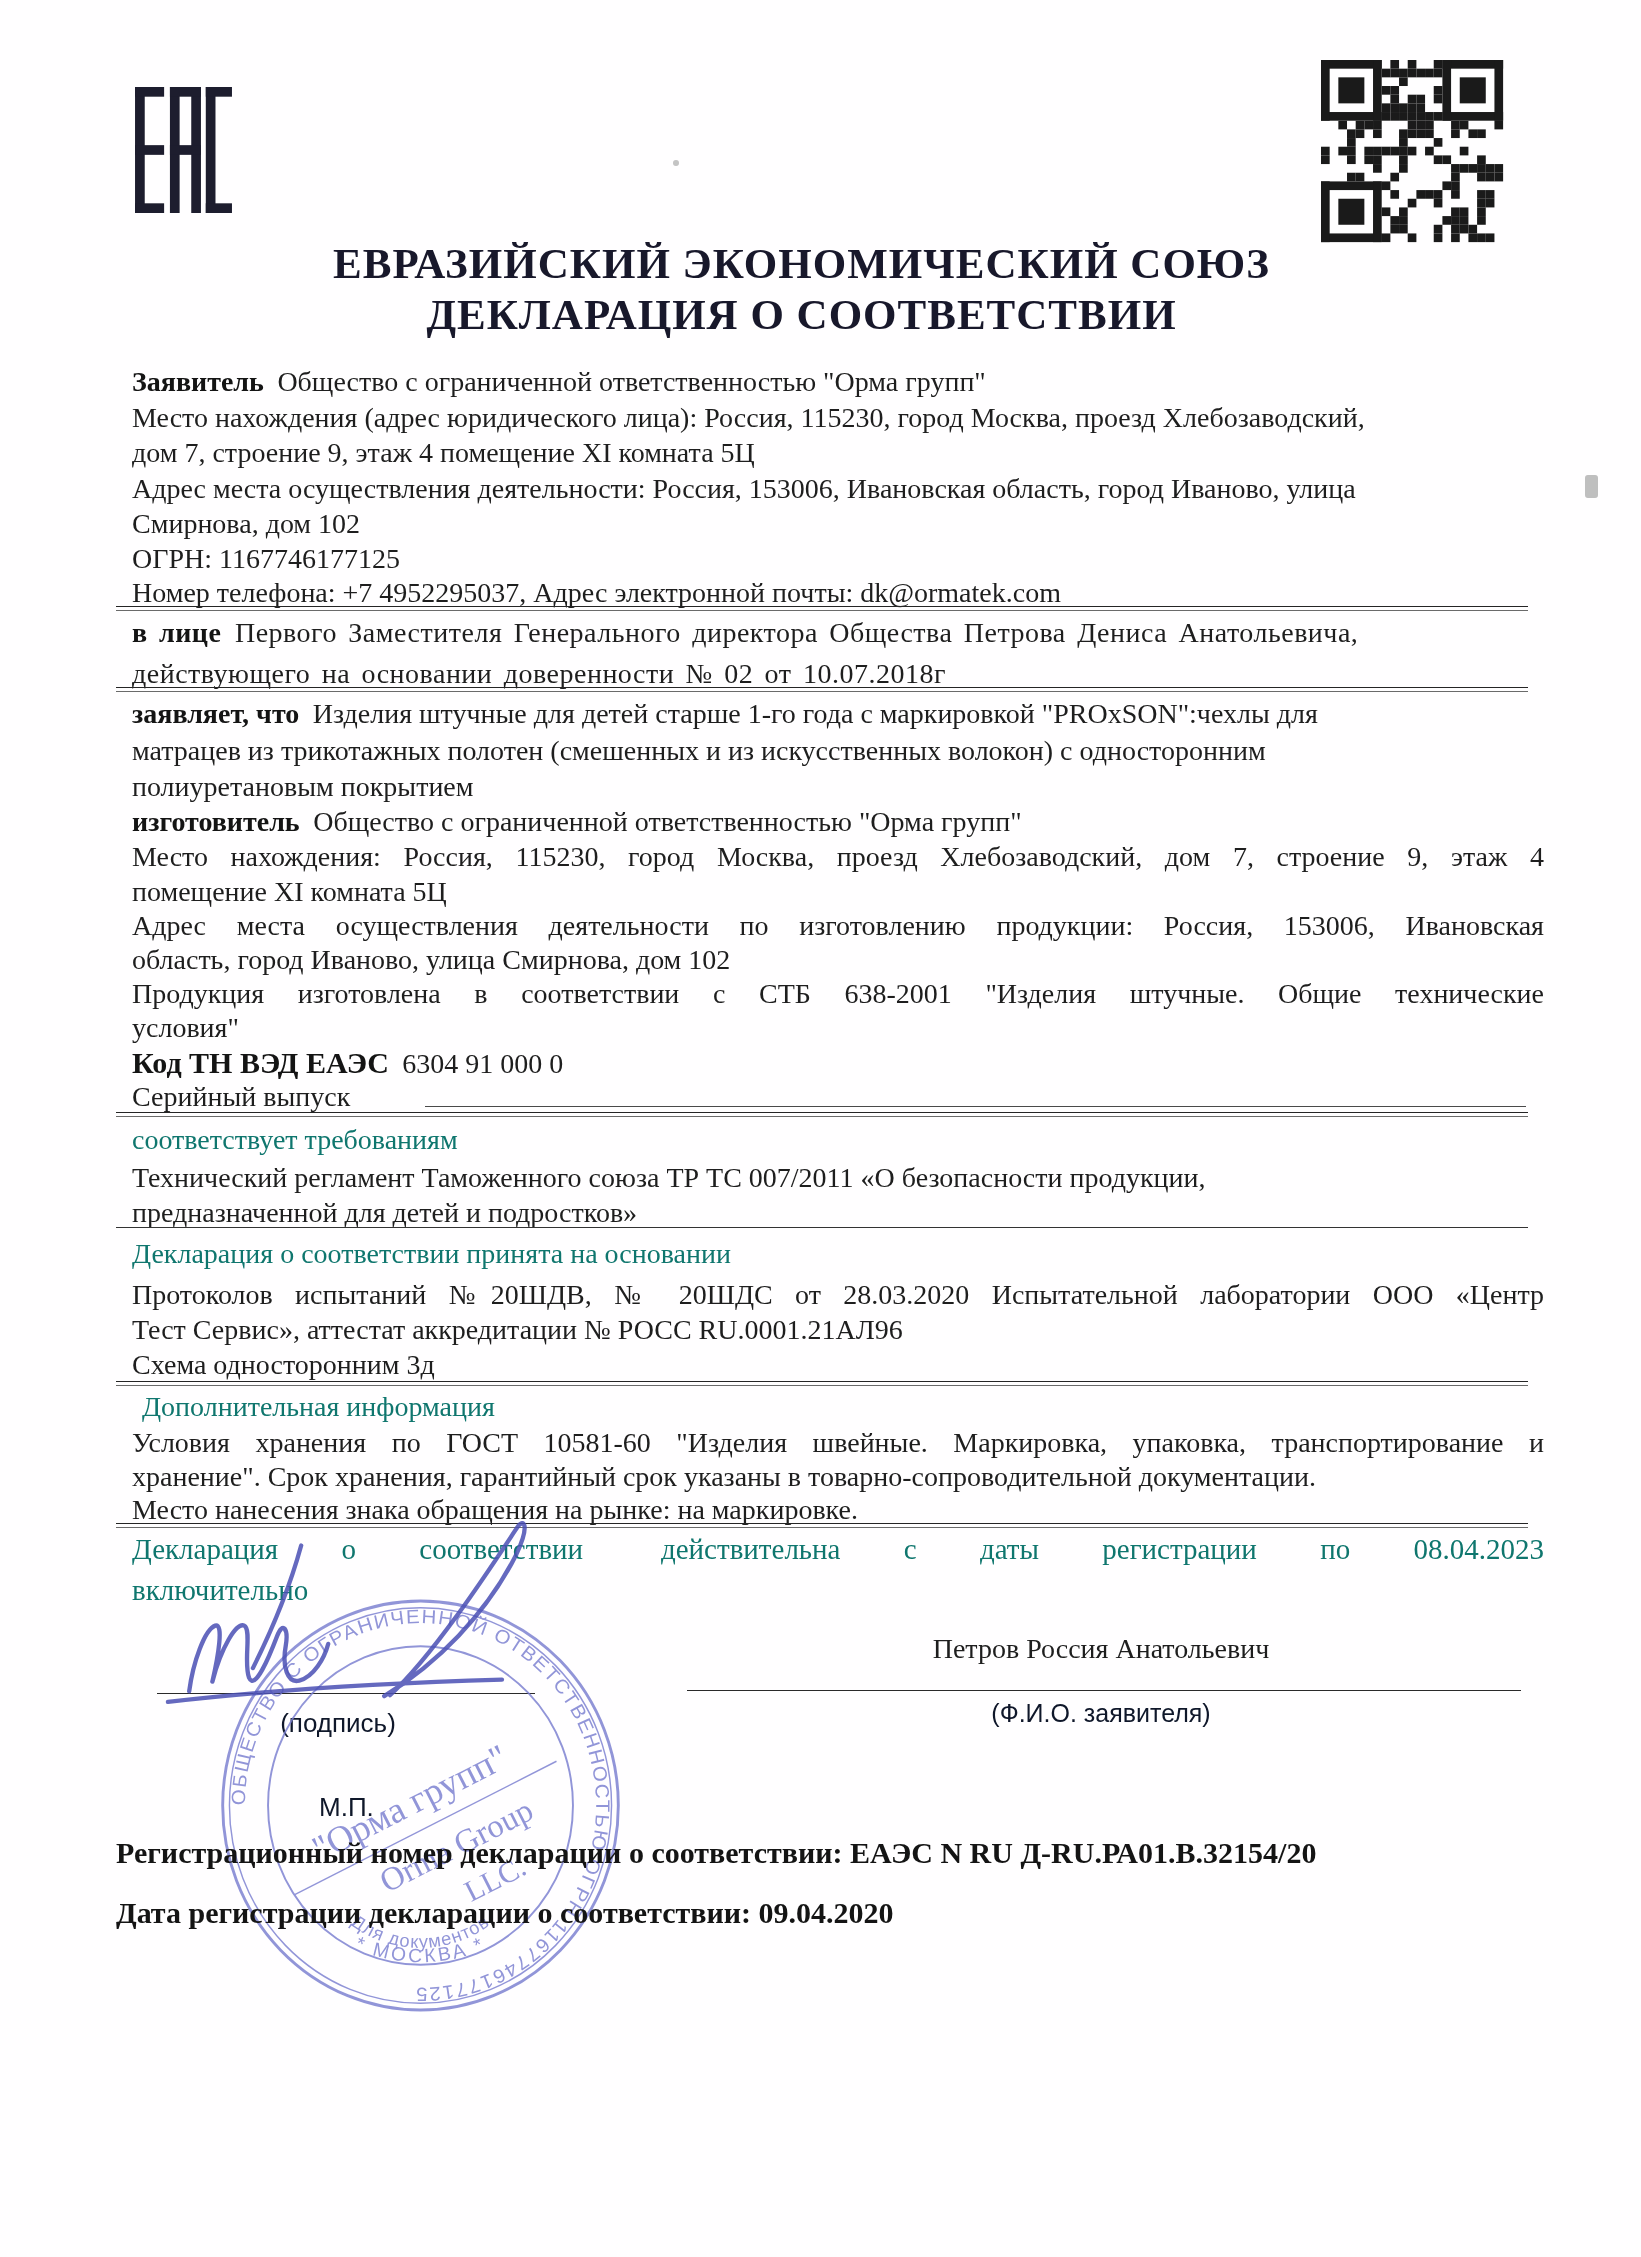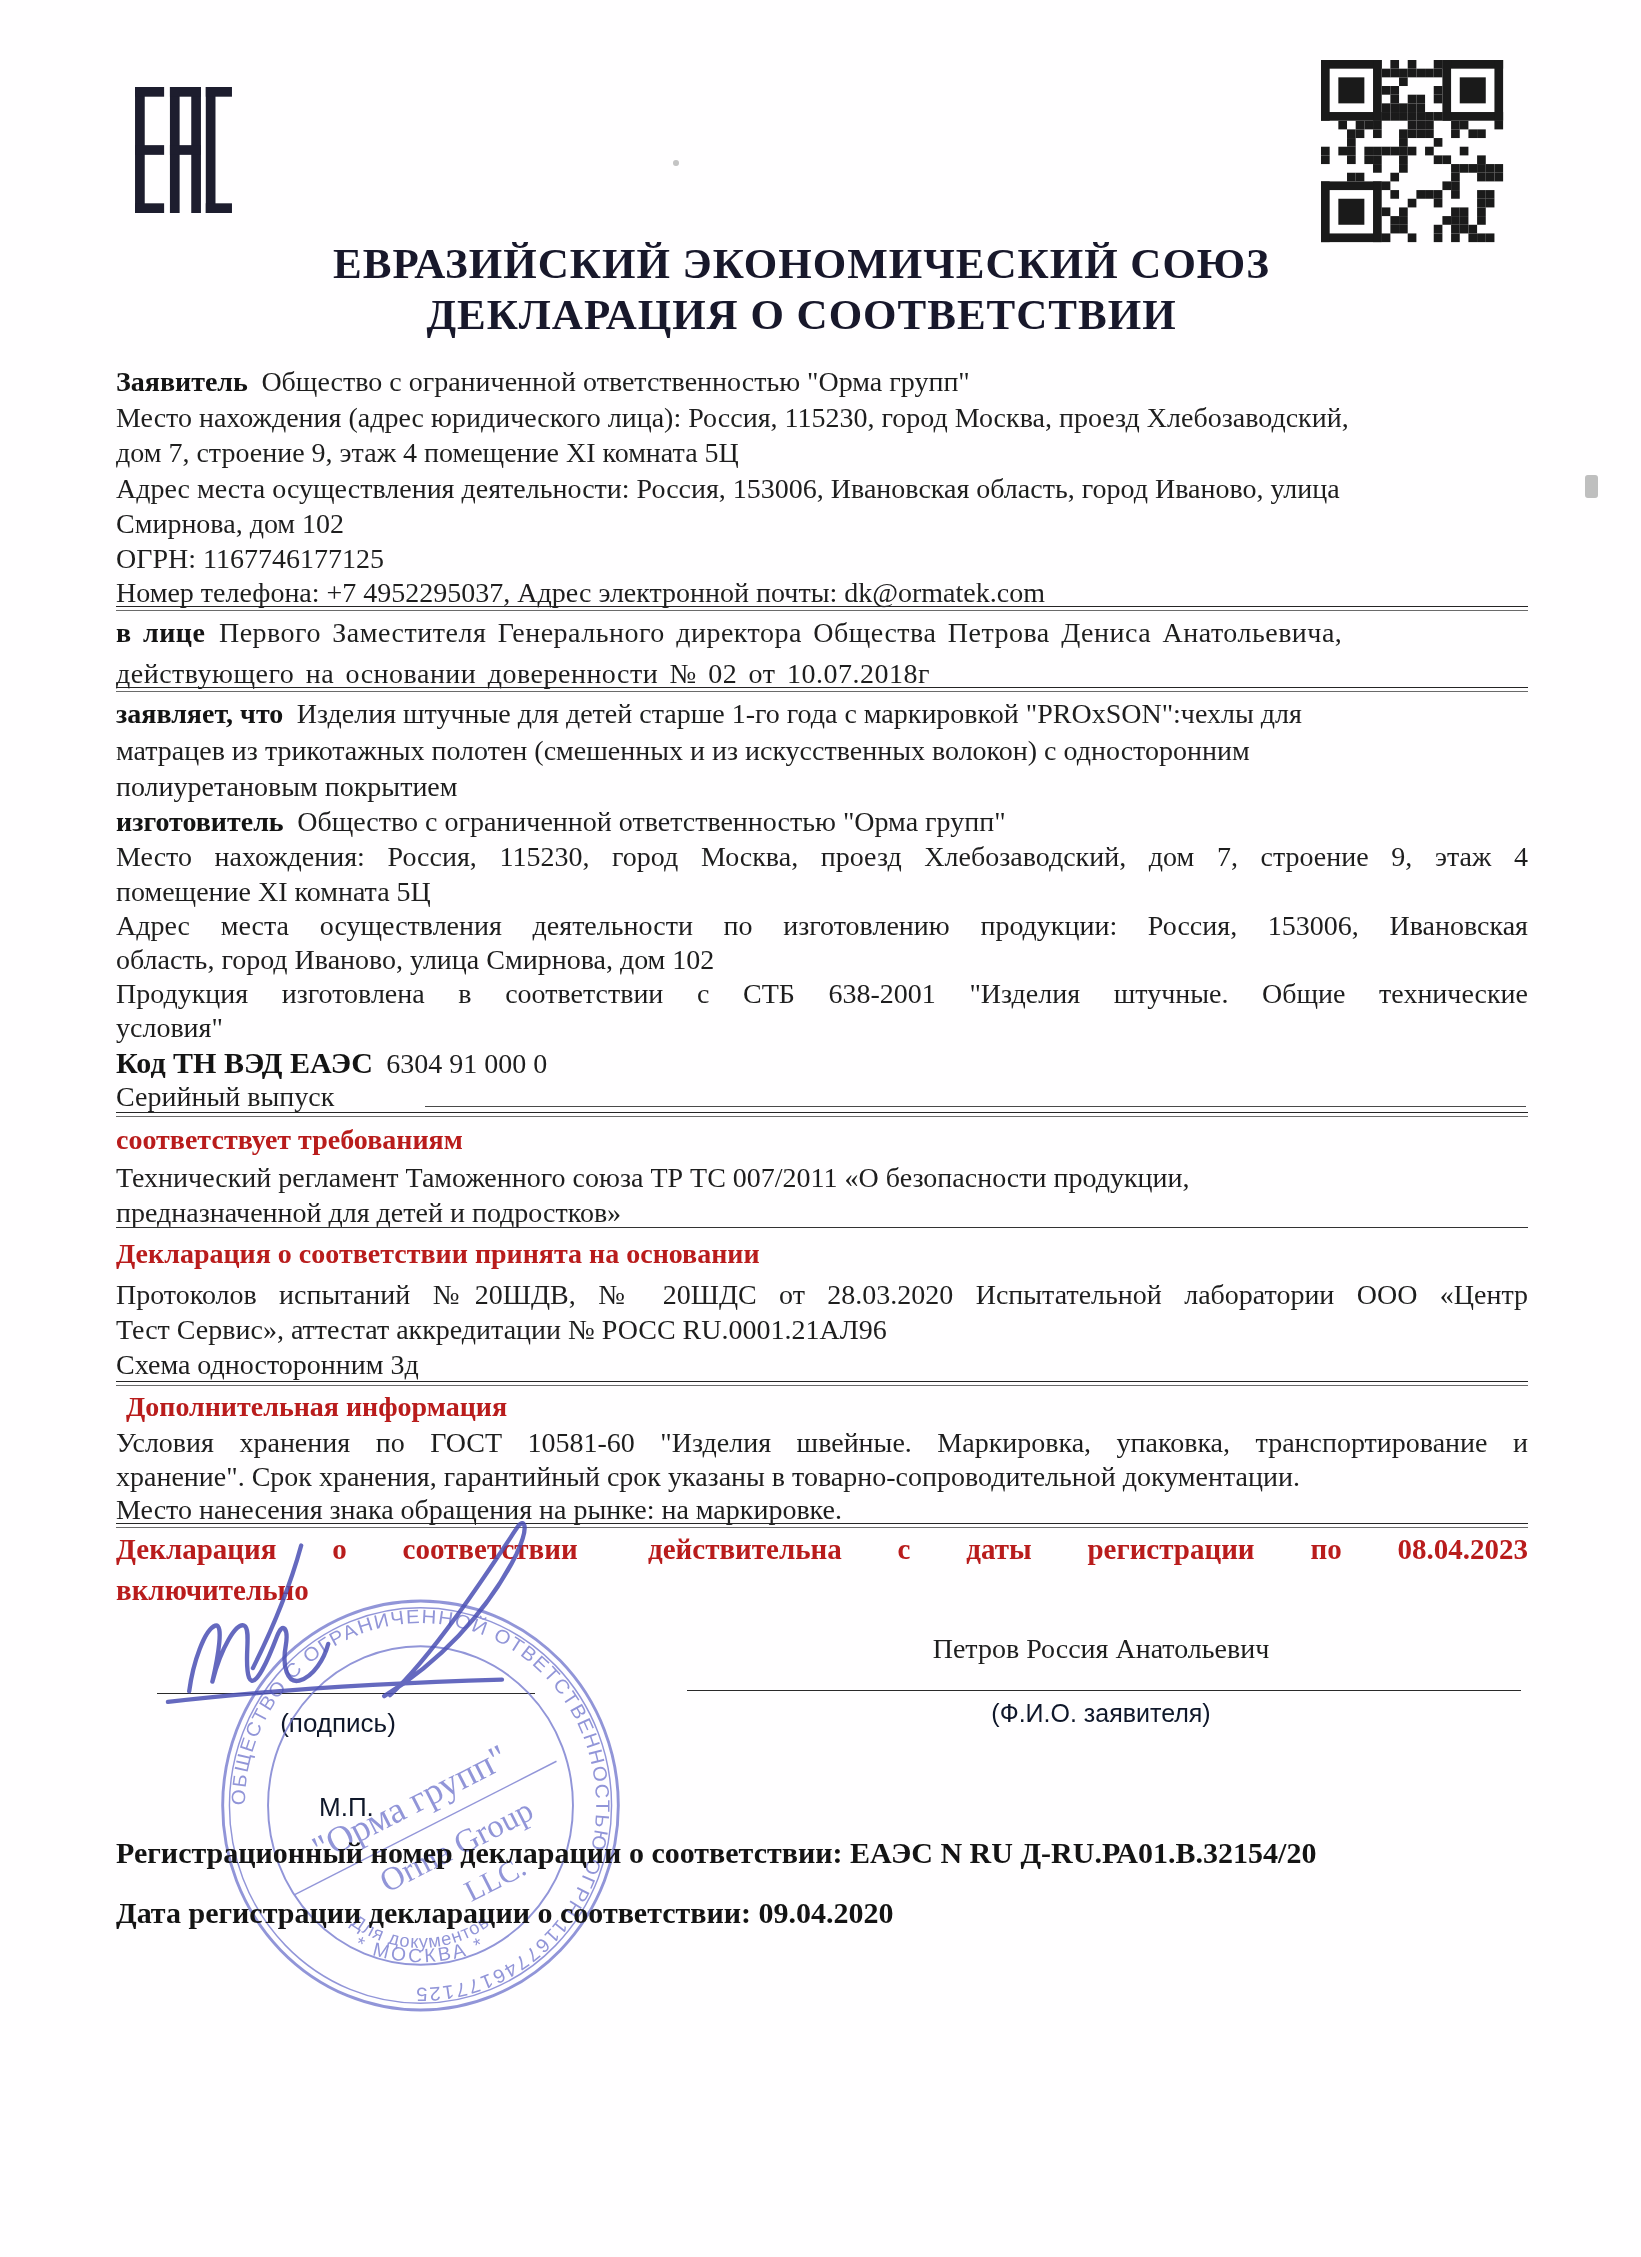--- a/index.html
+++ b/index.html
@@ -1,23 +1,23 @@
 <!DOCTYPE html>
 <html><head>
 <meta charset="utf-8">
 <style>
   html,body{margin:0;padding:0;background:#e9e9e9;}
   .page{position:relative;width:1641px;height:2257px;background:#fffeff;overflow:hidden;
         font-family:"Liberation Serif","DejaVu Serif",serif;color:#222;}
   .title{position:absolute;left:58px;width:1487px;text-align:center;font-weight:bold;
          font-size:43px;letter-spacing:1px;color:#18182b;white-space:nowrap;}
-  .ln{position:absolute;left:116px;width:1412px;font-size:28px;line-height:33px;
+  .ln{position:absolute;left:132px;width:1412px;font-size:28px;line-height:33px;
       color:#1e1e1e;white-space:nowrap;}
   .j{white-space:normal;text-align:justify;text-align-last:justify;}
-  .b{font-weight:bold;color:#b91c1c;}
+  .b{font-weight:normal;color:#0f766e;}
   .lbl{font-weight:bold;color:#141414;margin-right:13.5px;}
   .rule{position:absolute;left:116px;width:1412px;height:2.9px;
         border-top:1.9px solid #252525;border-bottom:1px solid #6a6a6a;}
   .rule.thin{height:0;border-bottom:none;border-top:1.9px solid #333;}
   .fill-line{position:absolute;height:0;border-top:1.9px solid #4a4a4a;}
   .sig-line{position:absolute;height:0;border-top:1.9px solid #2a2a2a;}
   .caption{position:absolute;font-family:"Liberation Sans","DejaVu Sans",sans-serif;
            font-size:25px;color:#0f172a;}
   .center-box{text-align:center;}
   .reg{position:absolute;left:116px;width:1419px;font-size:30px;font-weight:bold;

